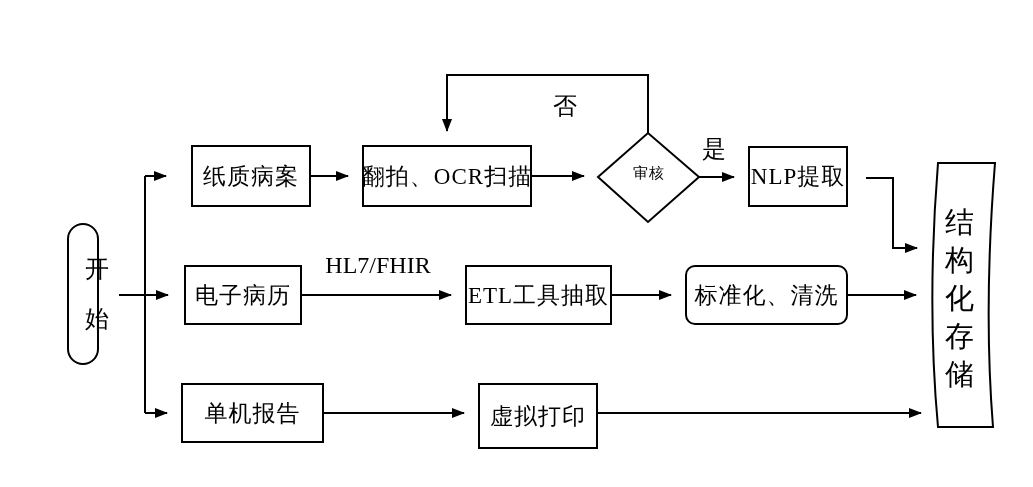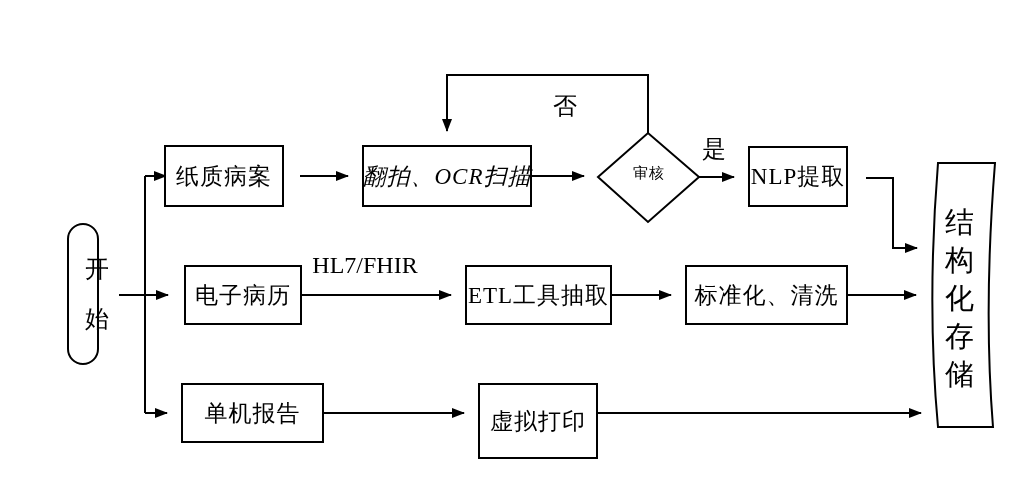--- a/index.html
+++ b/index.html
@@ -110,47 +110,47 @@
 
     <polygon points="598,177 648,133 699,177 648,222" fill="#ffffff" stroke="#000000" stroke-width="2"></polygon>
 
     <path d="M938,163 H995 C988,250 986,340 993,427 H938 C930,340 931,250 938,163 Z" fill="#ffffff" stroke="#000000" stroke-width="2"></path>
   </svg>
 
   <div class="node stadium" style="left:67px; top:223px; width:32px; height:142px;padding-left:28px;">
     <div class="vtext start-text">开始</div>
   </div>
 
-  <div class="node" style="left:164px; top:145px; width:120px; height:62px;font-family:Liberation Mono, monospace;">
+  <div class="node" style="left:191px; top:145px; width:120px; height:62px;font-family:Liberation Mono, monospace;">
     <span>纸质病案</span>
   </div>
-  <div class="node" style="left:362px; top:145px; width:170px; height:62px;font-style:italic;">
+  <div class="node" style="left:362px; top:145px; width:170px; height:62px;">
     <span>翻拍、OCR扫描</span>
   </div>
   <div class="diamond-label">审核</div>
   <div class="node" style="left:748px; top:146px; width:100px; height:61px;">
     <span>NLP提取</span>
   </div>
 
   <div class="node" style="left:184px; top:265px; width:118px; height:60px;">
     <span>电子病历</span>
   </div>
   <div class="node" style="left:465px; top:265px; width:147px; height:60px;">
     <span>ETL工具抽取</span>
   </div>
-  <div class="node" style="left:685px; top:265px; width:163px; height:60px;">
+  <div class="node" style="left:685px; top:265px; width:163px; height:60px;border-radius:10px;">
     <span>标准化、清洗</span>
   </div>
 
   <div class="node" style="left:181px; top:383px; width:143px; height:60px;">
     <span>单机报告</span>
   </div>
-  <div class="node" style="left:478px; top:383px; width:120px; height:76px;">
+  <div class="node" style="left:478px; top:383px; width:120px; height:66px;">
     <span>虚拟打印</span>
   </div>
 
   <div class="vtext storage-text">结构化存储</div>
 
   <div class="label freefloat" style="left:543px; top:90px; width:44px;">否</div>
   <div class="label freefloat" style="left:692px; top:133px; width:44px;">是</div>
-  <div class="label freefloat" style="left:304px; top:252px; width:122px;">HL7/FHIR</div>
+  <div class="label freefloat" style="left:317px; top:252px; width:122px;">HL7/FHIR</div>
 
 </div>
 
 </body></html>

